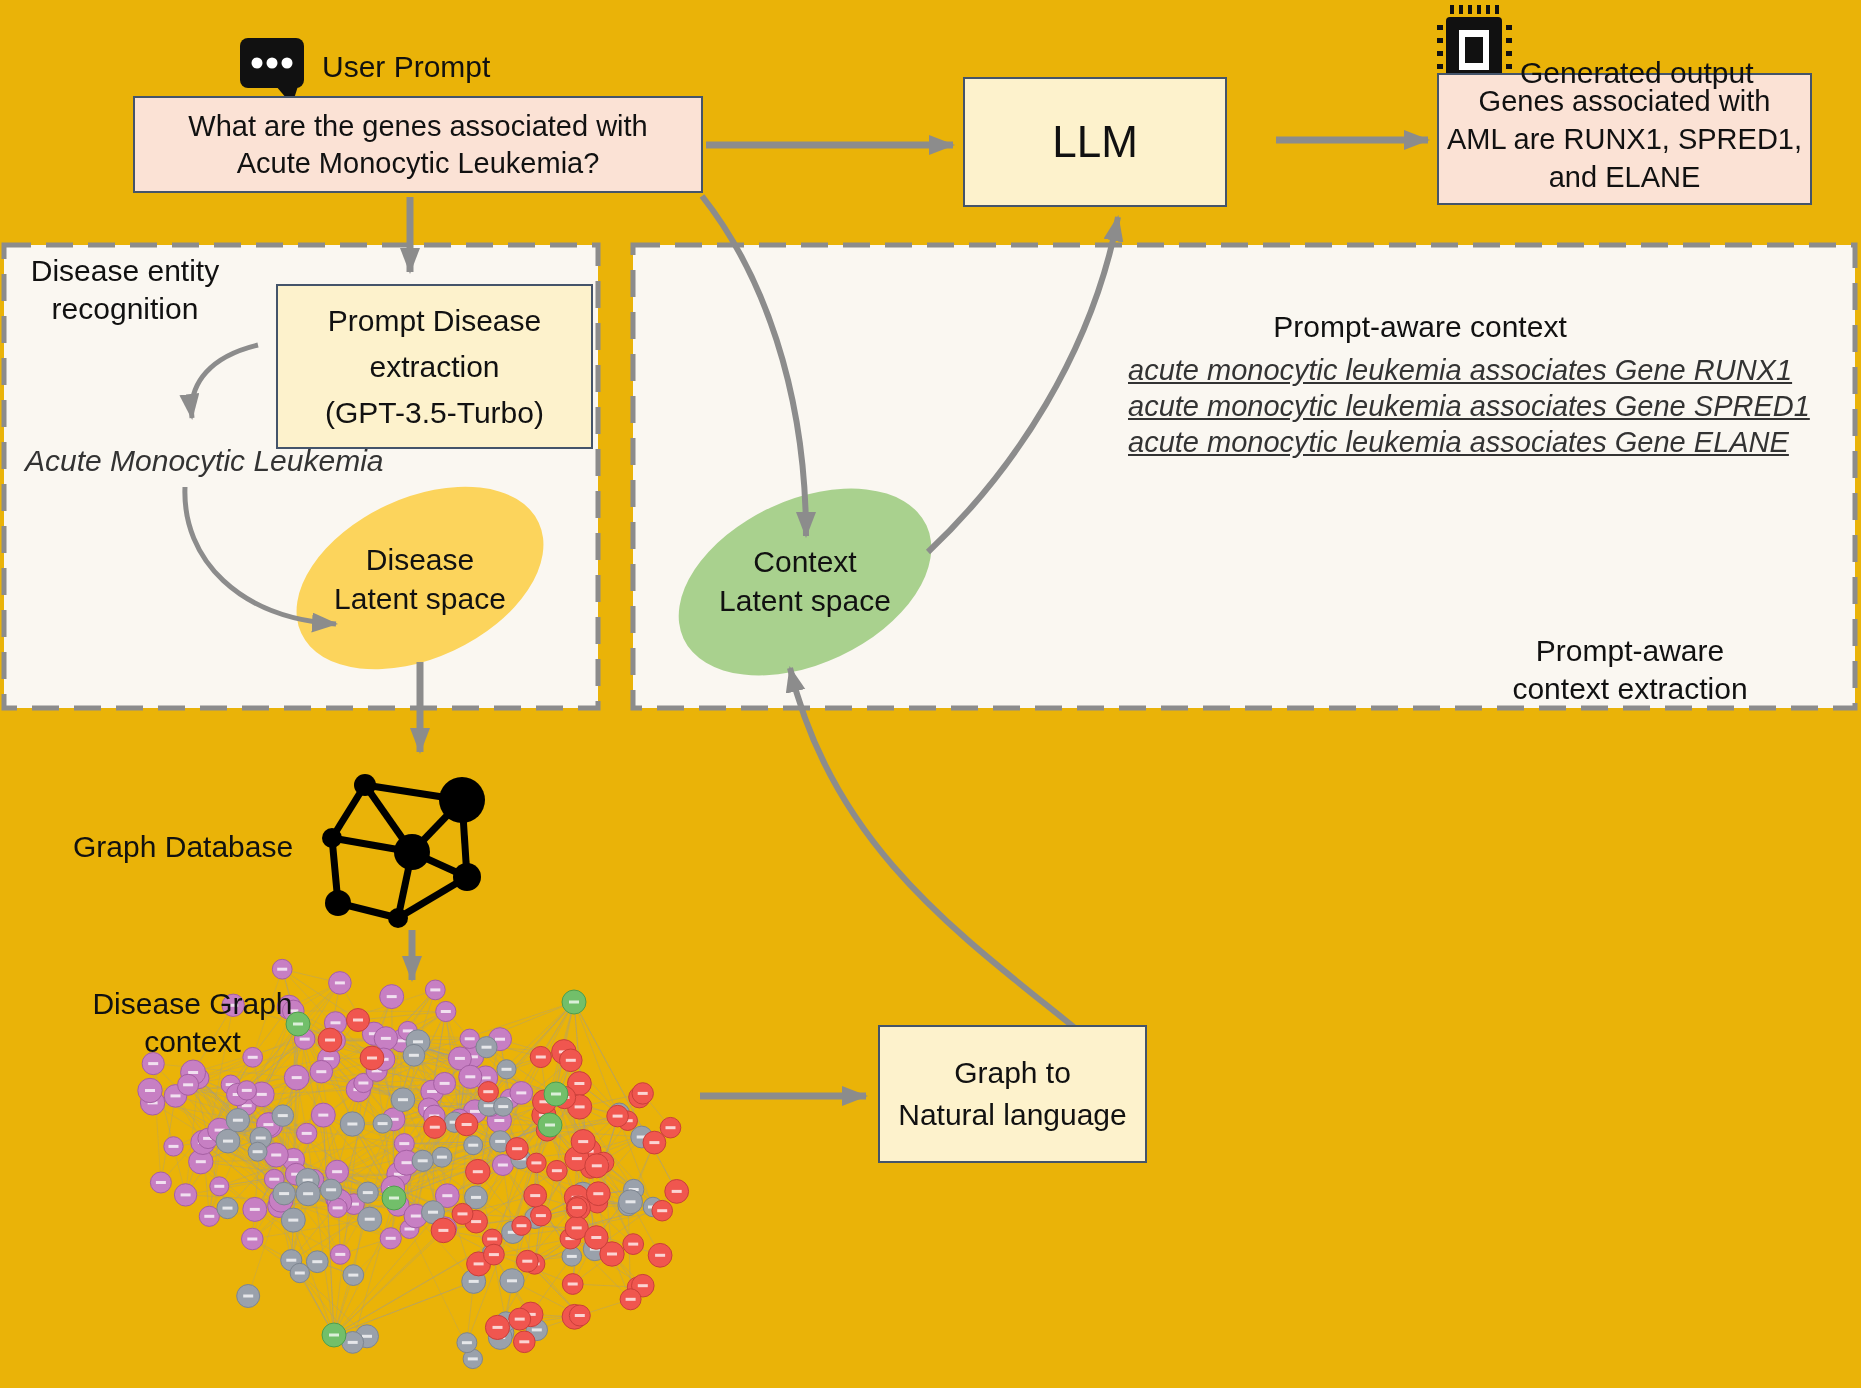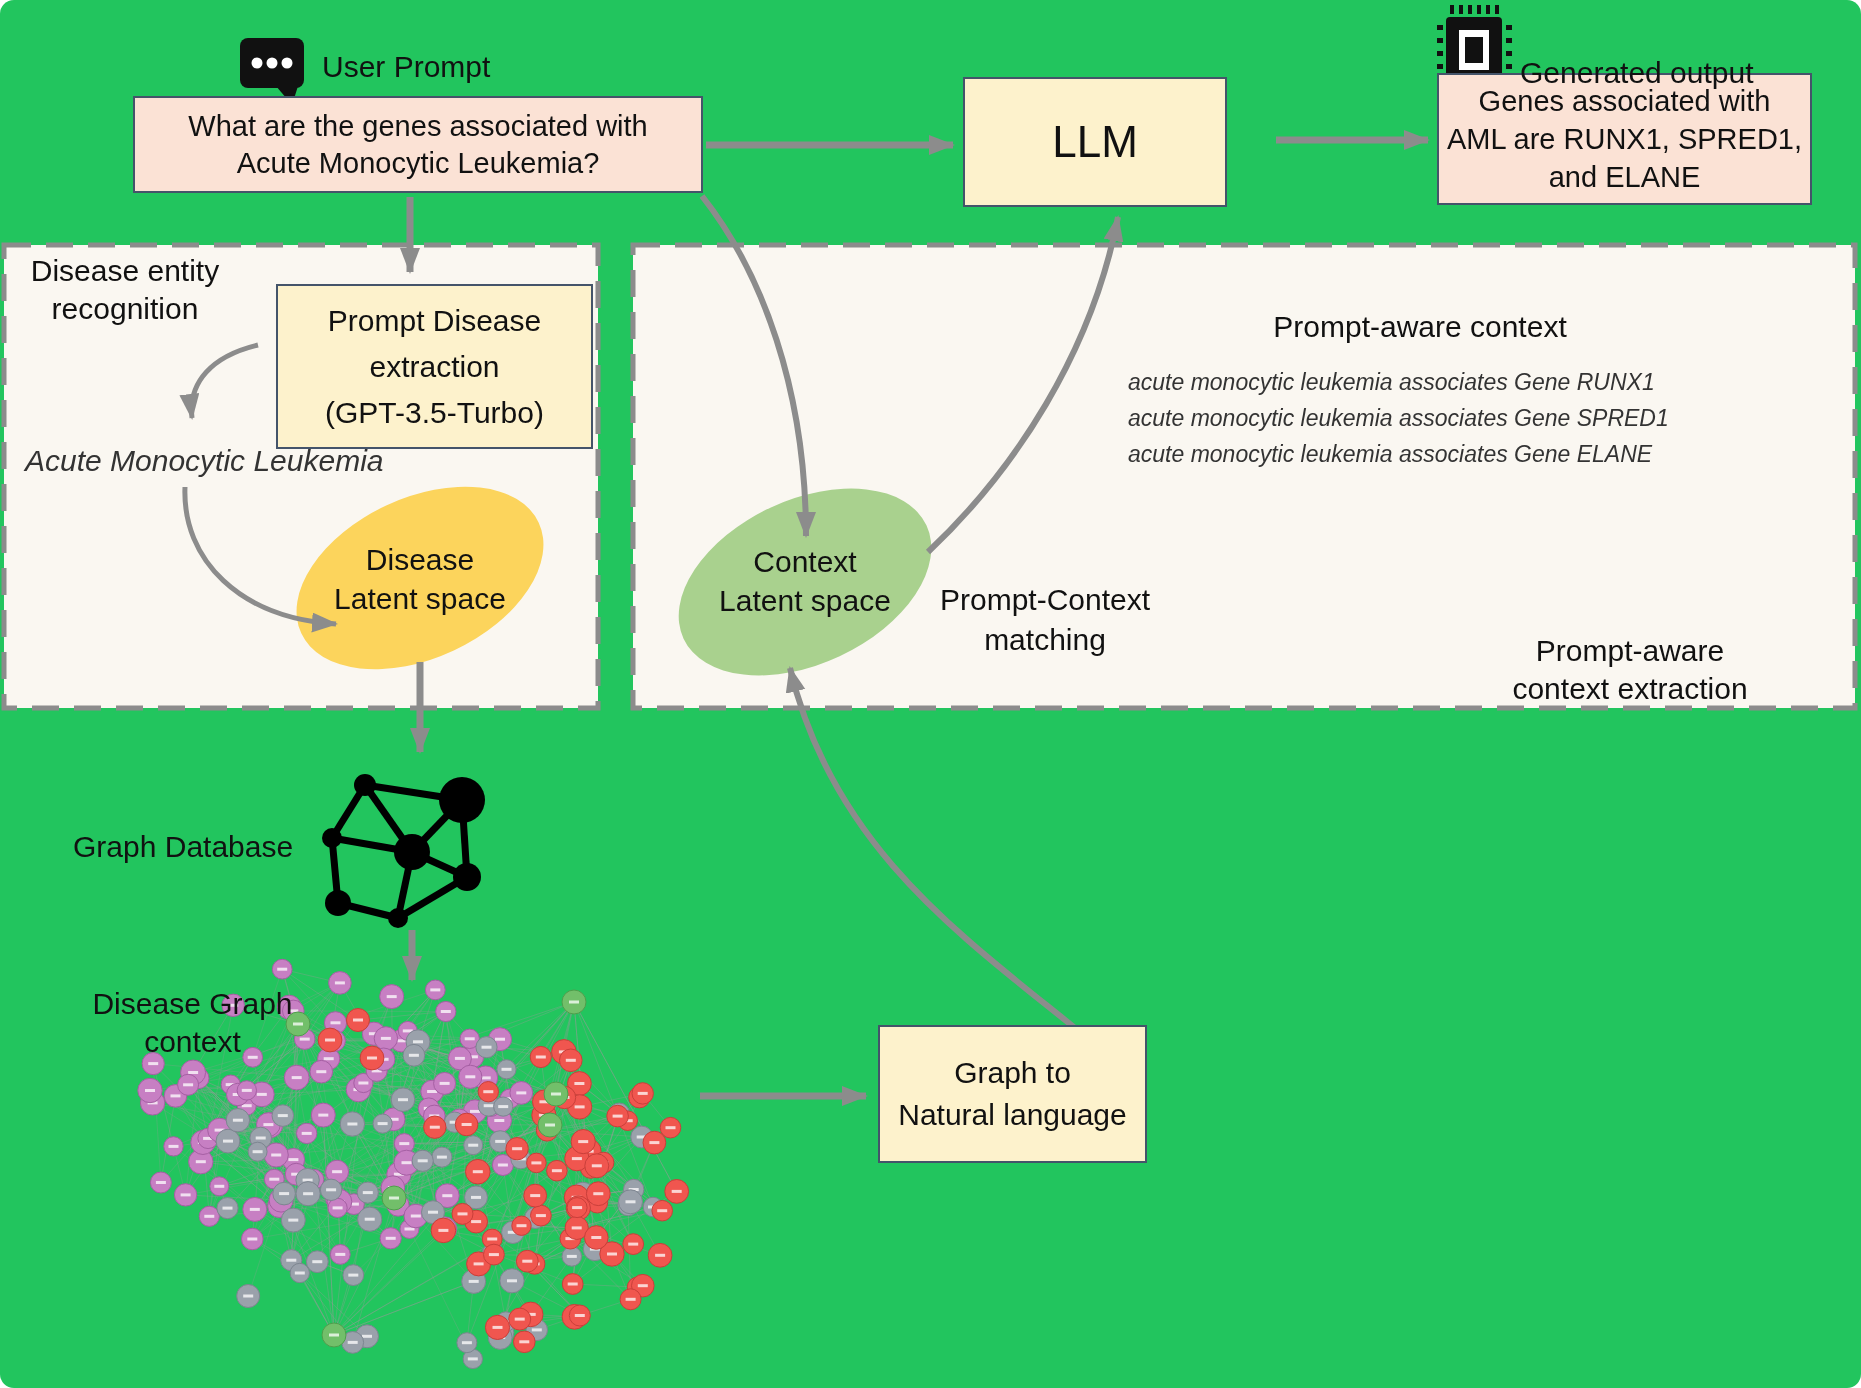--- a/index.html
+++ b/index.html
@@ -1,18 +1,18 @@
 <!DOCTYPE html>
 <html><head>
 <meta charset="utf-8">
 <style>
   html,body{margin:0;padding:0;background:#ffffff;}
   #canvas{
-    position:relative;width:1861px;height:1388px;background:#22c55e;overflow:hidden;
-    font-family:"Liberation Sans", sans-serif;color:#111;border-radius:14px;
+    position:relative;width:1861px;height:1388px;background:#eab308;overflow:hidden;
+    font-family:"Liberation Sans", sans-serif;color:#111;
   }
   #art{position:absolute;left:0;top:0;z-index:0;}
   .lbl{position:absolute;z-index:2;font-size:30px;line-height:38px;color:#111;}
   .center{text-align:center;}
   .multiline{white-space:pre-line;}
   .it{font-style:italic;color:#333;}
   .box{
     position:absolute;z-index:1;display:flex;align-items:center;justify-content:center;
     border:2px solid #44546a;text-align:center;box-sizing:border-box;
   }
@@ -1463,27 +1463,25 @@
   <div class="lbl center multiline" style="left:10px;top:252px;width:230px;">Disease entity
 recognition</div>
   <div class="box yellow multiline" style="left:260px;top:284px;width:317px;height:165px;font-size:30px;line-height:46px;margin-left:16px;">Prompt Disease
 extraction
 (GPT-3.5-Turbo)</div>
   <div class="lbl it" style="left:25px;top:442px;">Acute Monocytic Leukemia</div>
   <div class="ellipse-text multiline" style="left:295px;top:540px;width:250px;">Disease
 Latent space</div>
 
   <div class="lbl center" style="left:1255px;top:308px;width:330px;">Prompt-aware context</div>
-  <div class="lbl it multiline" style="left:1128px;top:364px;width:710px;font-size:23px;line-height:36px;">acute monocytic leukemia associates Gene RUNX1
+  <div class="lbl it multiline" style="left:1128px;top:352px;width:710px;font-size:29px;line-height:36px;text-decoration:underline;">acute monocytic leukemia associates Gene RUNX1
 acute monocytic leukemia associates Gene SPRED1
 acute monocytic leukemia associates Gene ELANE</div>
   <div class="ellipse-text multiline" style="left:680px;top:542px;width:250px;">Context
 Latent space</div>
-  <div class="lbl center multiline" style="left:915px;top:580px;width:260px;line-height:40px;">Prompt-Context
-matching</div>
   <div class="lbl center multiline" style="left:1460px;top:632px;width:340px;">Prompt-aware
 context extraction</div>
 
   <div class="lbl" style="left:73px;top:828px;">Graph Database</div>
   <div class="lbl center multiline" style="left:85px;top:985px;width:215px;">Disease Graph
 context</div>
   <div class="box yellow multiline" style="left:878px;top:1025px;width:269px;height:138px;font-size:30px;line-height:42px;">Graph to
 Natural language</div>
 
 </div>

